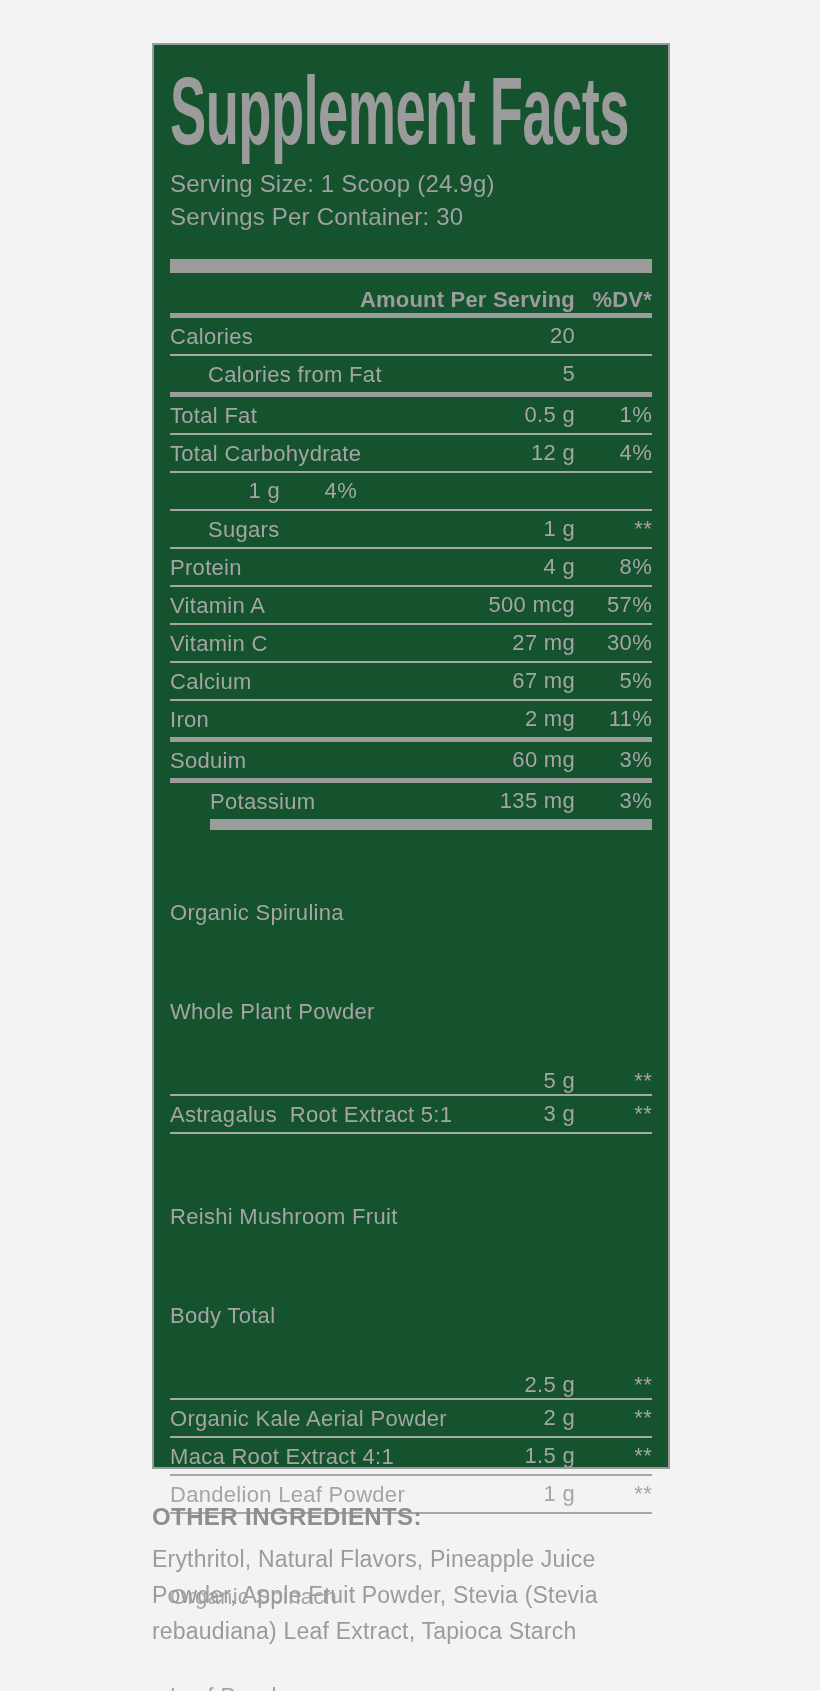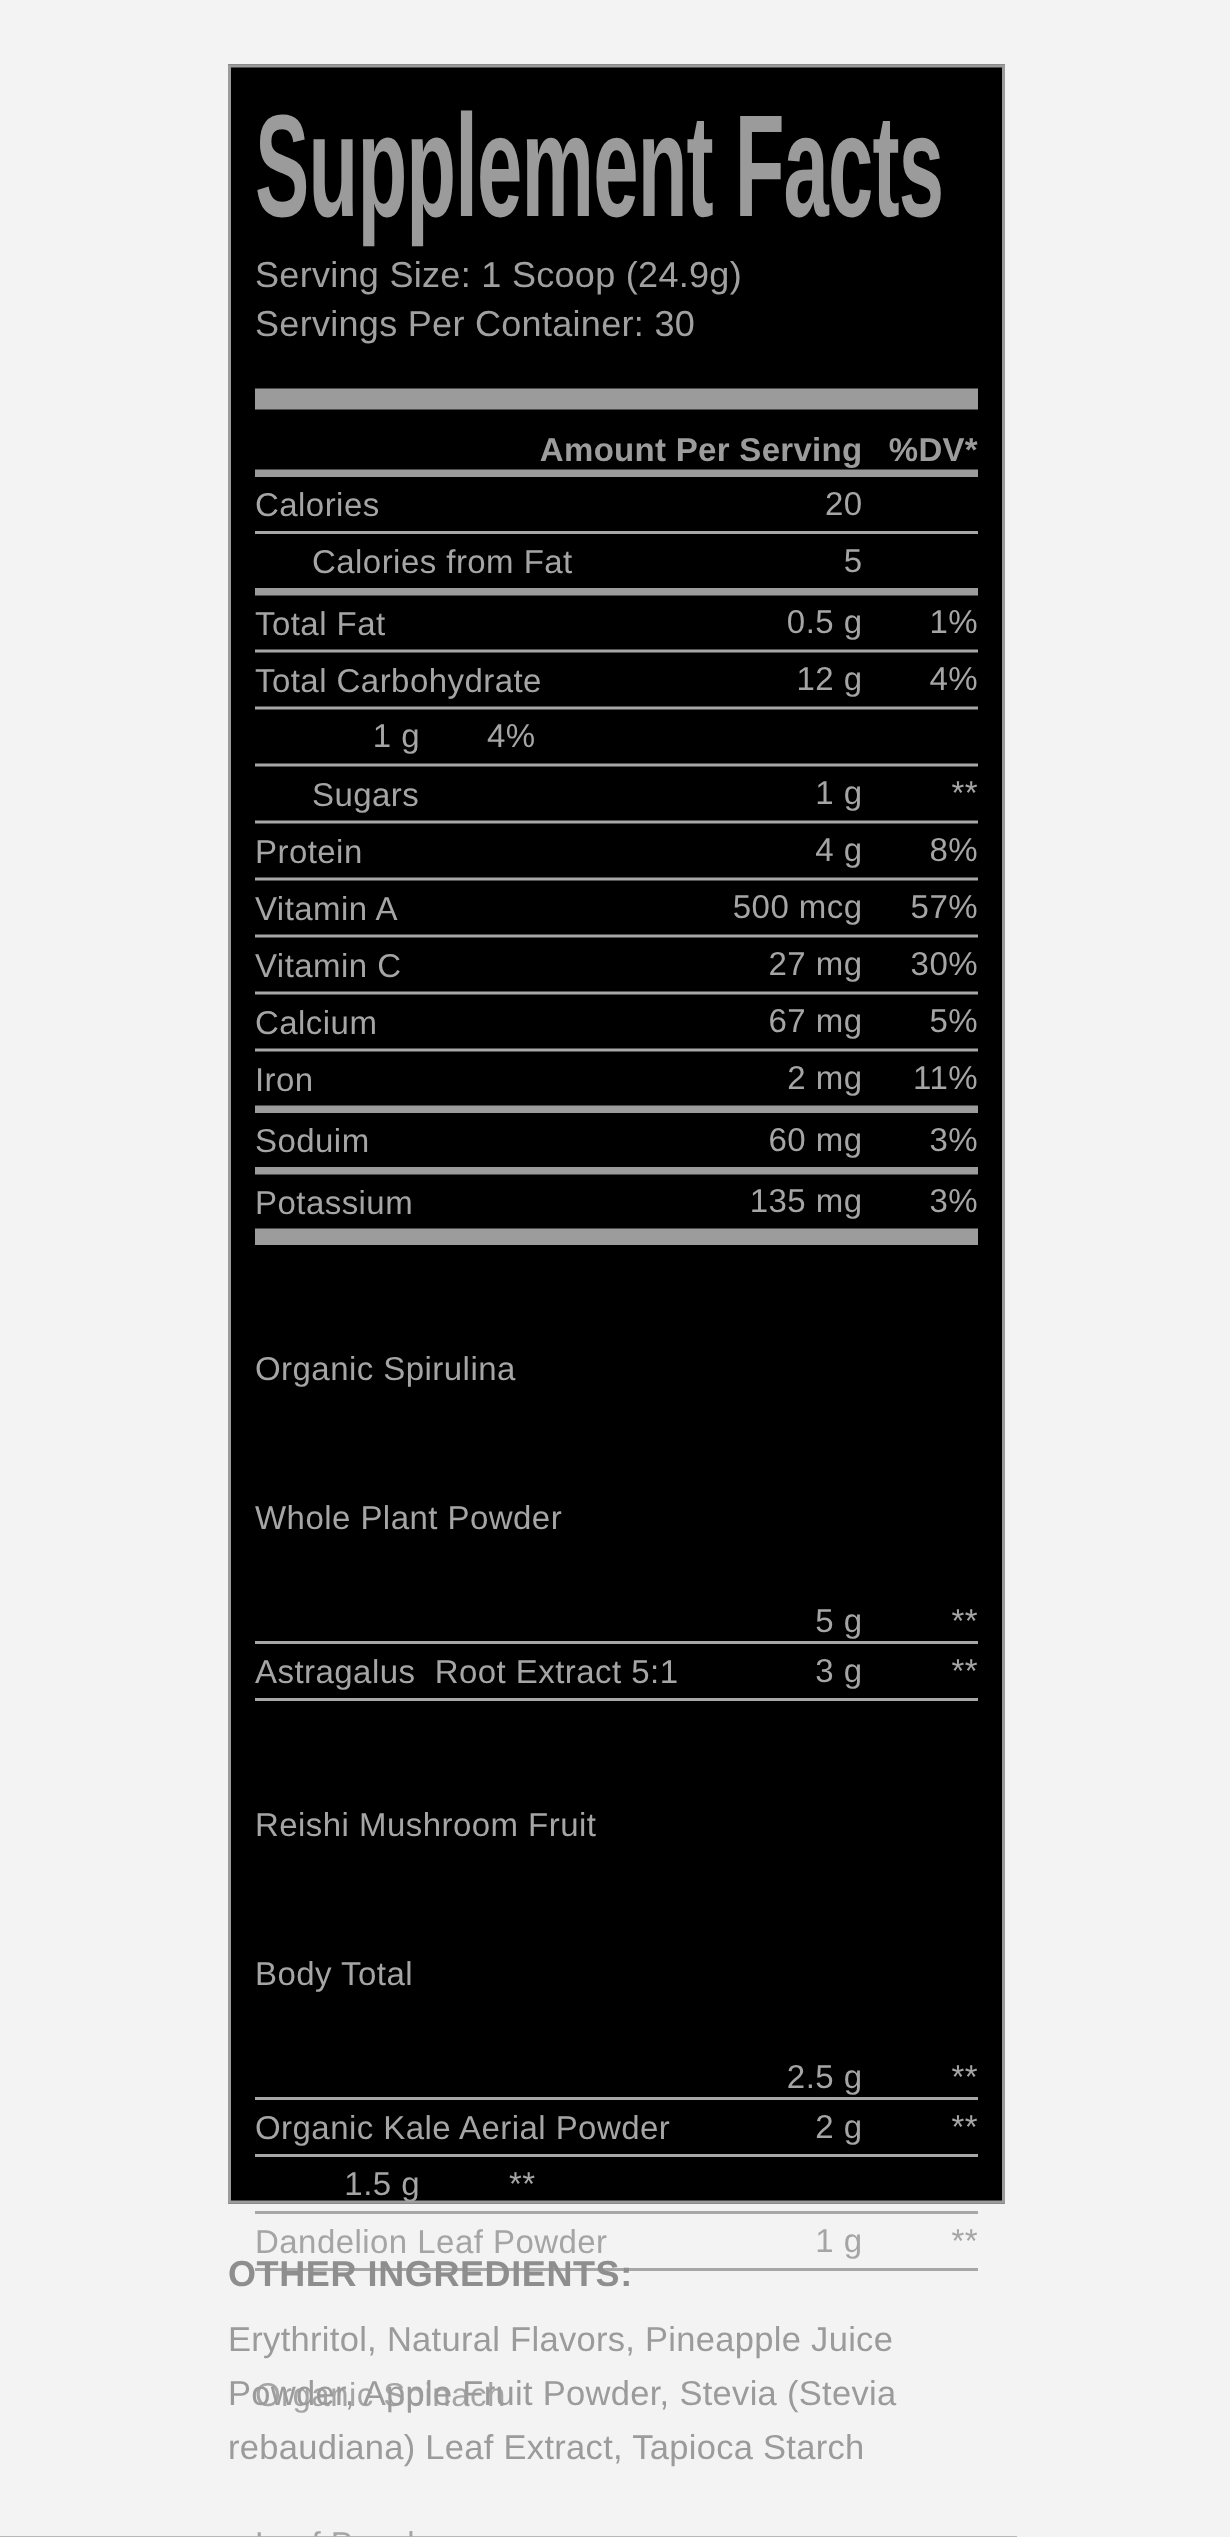--- a/index.html
+++ b/index.html
@@ -9,21 +9,21 @@
     font-family:"Liberation Sans", sans-serif;
     -webkit-font-smoothing:antialiased;
   }
   .screen { position:relative; width:820px; height:1691px; background:#f3f3f4; overflow:hidden; }
 
   .panel {
     position:absolute; left:152px; top:43px;
     width:518px; height:1426px;
     box-sizing:border-box;
     border:2px solid #9b9b9b;
-    background:#000000;
+    background:#14532d;
     padding:0 16px;
   }
 
   .title {
     margin-top:16px;
     height:100px;
     font-size:97px; line-height:100px; font-weight:700;
     color:#9b9b9b;
     letter-spacing:-1px;
     white-space:nowrap;
@@ -51,21 +51,21 @@
     border-bottom:2px solid #a7a7a7;
     font-size:22px; color:#a5a5a5; letter-spacing:0.3px;
   }
   .row.two { min-height:70px;align-items:flex-end; }
   .row .lbl { flex:1; line-height:33px; white-space:pre-wrap; }
   .row .lbl .ln { display:block; }
   .row.indent .lbl { padding-left:38px; }
   .row .amt { width:110px; text-align:right; }
   .row .dv  { width:77px;  text-align:right; }
   .row.sep-med   { border-bottom:5px solid #9c9c9c; }
-  .row.sep-thick { border-bottom:11px solid #9c9c9c; }
+  .row.sep-thick { border-bottom:11px solid #9c9c9c;margin-left:40px; }
 
   .other {
     position:absolute; left:152px; top:1503px; width:508px;
   }
   .other .oh {
     font-size:24px; font-weight:700; color:#8e8e8e; letter-spacing:0.4px;
   }
   .other .ob {
     margin-top:10px;
     font-size:23px; line-height:36px; color:#9b9b9b; letter-spacing:0.2px;
@@ -176,20 +176,21 @@
       </div>
       <div class="amt">2.5 g</div>
       <div class="dv">**</div>
     </div>
     <div class="row">
       <div class="lbl">Organic Kale Aerial Powder</div>
       <div class="amt">2 g</div>
       <div class="dv">**</div>
     </div>
     <div class="row">
+      <div class="lbl">Maca Root Extract 4:1</div>
       <div class="amt">1.5 g</div>
       <div class="dv">**</div>
     </div>
     <div class="row">
       <div class="lbl">Dandelion Leaf Powder</div>
       <div class="amt">1 g</div>
       <div class="dv">**</div>
     </div>
     <div class="row two">
       <div class="lbl">

